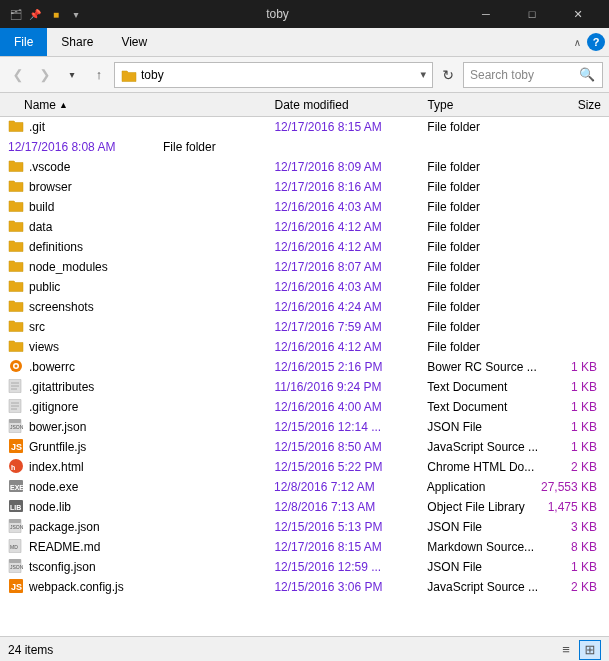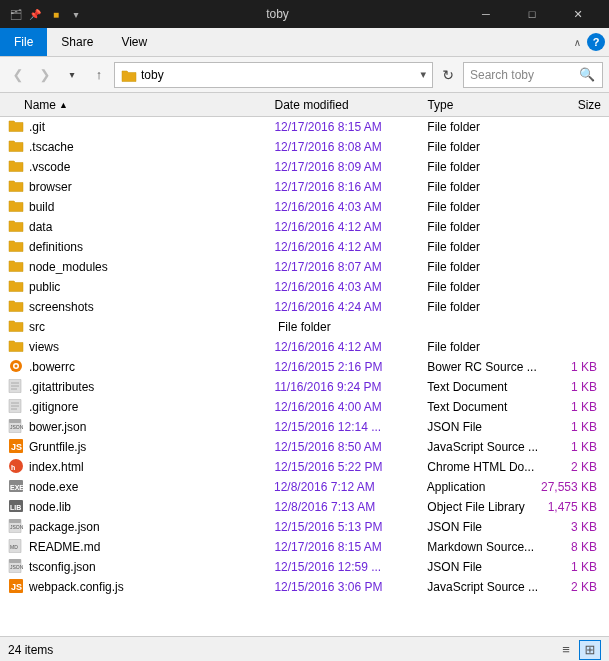--- a/index.html
+++ b/index.html
@@ -249,26 +249,20 @@
       <span><svg width="16" height="14" viewBox="0 0 16 14" fill="none" xmlns="http://www.w3.org/2000/svg">
     <path d="M1 2h5l1.5 1.5H15v9H1V2z" fill="#e6a817" stroke="#c8960c" stroke-width="0.5"></path>
   </svg></span>
       <span>.git</span>
     </div>
     <div class="file-cell-date">12/17/2016 8:15 AM</div>
     <div class="file-cell-type">File folder</div>
     <div class="file-cell-size"></div>
   </div>
     <div class="file-row">
-    <div class="file-cell-name">
-      <span><svg width="16" height="14" viewBox="0 0 16 14" fill="none" xmlns="http://www.w3.org/2000/svg">
-    <path d="M1 2h5l1.5 1.5H15v9H1V2z" fill="#e6a817" stroke="#c8960c" stroke-width="0.5"></path>
-  </svg></span>
-      <span>.tscache</span>
-    </div>
     <div class="file-cell-date">12/17/2016 8:08 AM</div>
     <div class="file-cell-type">File folder</div>
     <div class="file-cell-size"></div>
   </div>
     <div class="file-row">
     <div class="file-cell-name">
       <span><svg width="16" height="14" viewBox="0 0 16 14" fill="none" xmlns="http://www.w3.org/2000/svg">
     <path d="M1 2h5l1.5 1.5H15v9H1V2z" fill="#e6a817" stroke="#c8960c" stroke-width="0.5"></path>
   </svg></span>
       <span>.vscode</span>
@@ -354,20 +348,21 @@
     <div class="file-cell-type">File folder</div>
     <div class="file-cell-size"></div>
   </div>
     <div class="file-row">
     <div class="file-cell-name">
       <span><svg width="16" height="14" viewBox="0 0 16 14" fill="none" xmlns="http://www.w3.org/2000/svg">
     <path d="M1 2h5l1.5 1.5H15v9H1V2z" fill="#e6a817" stroke="#c8960c" stroke-width="0.5"></path>
   </svg></span>
       <span>src</span>
     </div>
+    <div class="file-cell-date">12/17/2016 7:59 AM</div>
     <div class="file-cell-type">File folder</div>
     <div class="file-cell-size"></div>
   </div>
     <div class="file-row">
     <div class="file-cell-name">
       <span><svg width="16" height="14" viewBox="0 0 16 14" fill="none" xmlns="http://www.w3.org/2000/svg">
     <path d="M1 2h5l1.5 1.5H15v9H1V2z" fill="#e6a817" stroke="#c8960c" stroke-width="0.5"></path>
   </svg></span>
       <span>views</span>
     </div>

